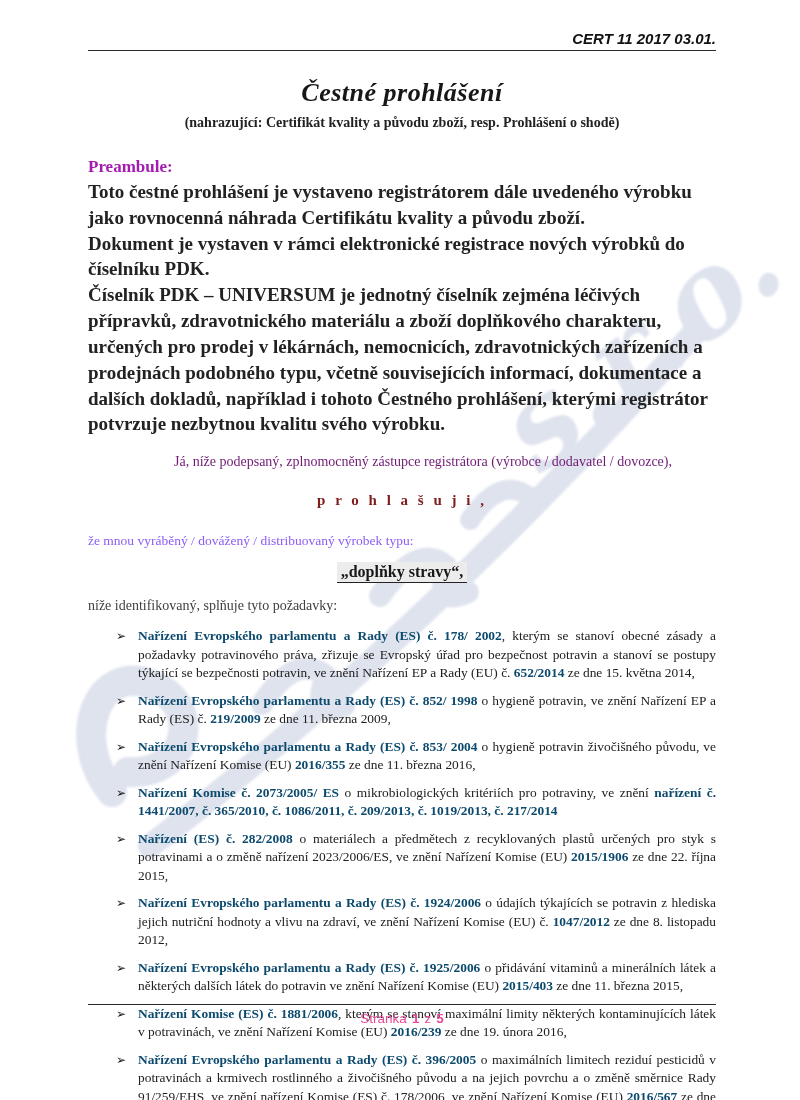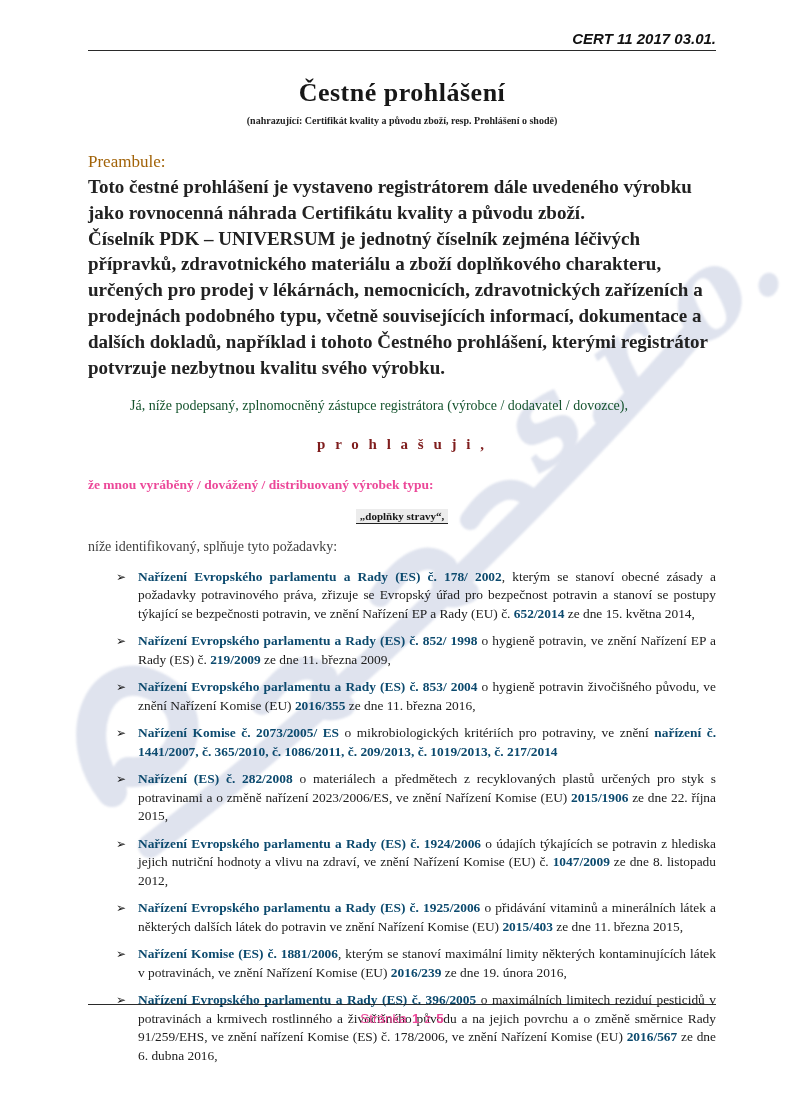--- a/index.html
+++ b/index.html
@@ -11,33 +11,34 @@
   .watermark-svg{position:absolute;left:0;top:0;z-index:0;filter:blur(1.2px);pointer-events:none;}
   .content{position:relative;z-index:1;padding:30px 84px 0 88px;}
   .doc-code{
     text-align:right;font-family:"Liberation Sans","DejaVu Sans",sans-serif;
     font-style:italic;font-weight:700;font-size:15px;color:#111;
   }
   .header-rule{border:none;border-top:1.6px solid #2a2a2a;margin:3px 0 0 0;}
   .doc-title{
     text-align:center;font-size:26px;font-weight:700;margin:27px 0 0 0;color:#171717;
     letter-spacing:.5px;
+    font-style:italic;
   }
-  .doc-subtitle{text-align:center;font-size:10px;font-weight:700;margin-top:7px;color:#222;}
-  .preamble-heading{font-size:17px;font-weight:400;margin:26px 0 2px 0;color:#a16207;}
+  .doc-subtitle{text-align:center;font-size:14px;font-weight:700;margin-top:7px;color:#222;}
+  .preamble-heading{font-size:17px;font-weight:700;margin:26px 0 2px 0;color:#a21caf;}
   .preamble-par{font-size:19px;font-weight:700;line-height:1.36;margin:0;color:#222;}
-  .declarant{font-size:14px;margin:17px 0 0 0;padding-left:42px;color:#14532d;}
+  .declarant{font-size:14px;margin:17px 0 0 0;padding-left:42px;color:#701a75;text-align:center;}
   .prohlasuji{
     text-align:center;font-size:15px;font-weight:700;margin:22px 0 0 0;
     letter-spacing:3px;color:#7f1d1d;
   }
-  .product-line{font-size:13.5px;margin:24px 0 0 0;color:#ec4899;font-weight:bold;}
+  .product-line{font-size:13.5px;margin:24px 0 0 0;color:#8b5cf6;}
   .product-type-wrap{text-align:center;margin:13px 0 0 0;}
   .product-type{
-    display:inline-block;font-size:11px;font-weight:700;color:#171717;
+    display:inline-block;font-size:16px;font-weight:700;color:#171717;
     background:#ececec;padding:1px 4px;
     border-bottom:1.7px solid #222;
   }
   .identified{font-size:14px;margin:15px 0 0 0;color:#404040;}
   .req-list{list-style:none;margin:13px 0 0 0;padding:0 0 0 28px;}
   .req-item{
     display:flex;align-items:flex-start;margin-bottom:9px;
   }
   .req-marker{
     flex:0 0 22px;font-size:12px;line-height:1.5;color:#151515;
@@ -77,20 +78,21 @@
 
     <div class="doc-code">CERT 11 2017 03.01.</div>
     <hr class="header-rule">
 
     <h1 class="doc-title">Čestné prohlášení</h1>
     <div class="doc-subtitle">(nahrazující: Certifikát kvality a původu zboží, resp. Prohlášení o shodě)</div>
 
     <h2 class="preamble-heading">Preambule:</h2>
     <div id="preamble-container">
         <p class="preamble-par">Toto čestné prohlášení je vystaveno registrátorem dále uvedeného výrobku jako rovnocenná náhrada Certifikátu kvality a původu zboží.</p>
+        <p class="preamble-par">Dokument je vystaven v rámci elektronické registrace nových výrobků do číselníku PDK.</p>
         <p class="preamble-par">Číselník PDK – UNIVERSUM je jednotný číselník zejména léčivých přípravků, zdravotnického materiálu a zboží doplňkového charakteru, určených pro prodej v lékárnách, nemocnicích, zdravotnických zařízeních a prodejnách podobného typu, včetně souvisejících informací, dokumentace a dalších dokladů, například i tohoto Čestného prohlášení, kterými registrátor potvrzuje nezbytnou kvalitu svého výrobku.</p>
       </div>
 
     <p class="declarant">Já, níže podepsaný, zplnomocněný zástupce registrátora (výrobce / dodavatel / dovozce),</p>
 
     <p class="prohlasuji">p r o h l a š u j i ,</p>
 
     <p class="product-line">že mnou vyráběný / dovážený  / distribuovaný výrobek typu:</p>
 
     <div class="product-type-wrap">
@@ -115,21 +117,21 @@
         <li class="req-item">
           <span class="req-marker">➢</span>
           <span class="req-text"><b>Nařízení Komise č. 2073/2005/ ES</b><span> o mikrobiologických kritériích pro potraviny, ve znění </span><b>nařízení č. 1441/2007, č. 365/2010, č. 1086/2011, č. 209/2013, č. 1019/2013, č. 217/2014</b></span>
         </li>
         <li class="req-item">
           <span class="req-marker">➢</span>
           <span class="req-text"><b>Nařízení (ES) č. 282/2008</b><span> o materiálech a předmětech z recyklovaných plastů určených pro styk s potravinami a o změně nařízení 2023/2006/ES, ve znění Nařízení Komise (EU) </span><b>2015/1906</b><span> ze dne 22. října 2015,</span></span>
         </li>
         <li class="req-item">
           <span class="req-marker">➢</span>
-          <span class="req-text"><b>Nařízení Evropského parlamentu a Rady (ES) č. 1924/2006</b><span>  o údajích týkajících se potravin z hlediska jejich nutriční hodnoty a vlivu na zdraví, ve znění Nařízení Komise (EU) č. </span><b>1047/2009</b><span> ze dne 8. listopadu 2012,</span></span>
+          <span class="req-text"><b>Nařízení Evropského parlamentu a Rady (ES) č. 1924/2006</b><span>  o údajích týkajících se potravin z hlediska jejich nutriční hodnoty a vlivu na zdraví, ve znění Nařízení Komise (EU) č. </span><b>1047/2012</b><span> ze dne 8. listopadu 2012,</span></span>
         </li>
         <li class="req-item">
           <span class="req-marker">➢</span>
           <span class="req-text"><b>Nařízení Evropského parlamentu a Rady (ES) č. 1925/2006</b><span>  o přidávání vitaminů a minerálních látek a některých dalších látek do potravin ve znění Nařízení Komise (EU) </span><b>2015/403</b><span> ze dne 11. března 2015,</span></span>
         </li>
         <li class="req-item">
           <span class="req-marker">➢</span>
           <span class="req-text"><b>Nařízení Komise (ES) č. 1881/2006</b><span>, kterým se stanoví maximální limity některých kontaminujících látek v potravinách, ve znění Nařízení Komise (EU) </span><b>2016/239</b><span> ze dne 19. února 2016,</span></span>
         </li>
         <li class="req-item">

